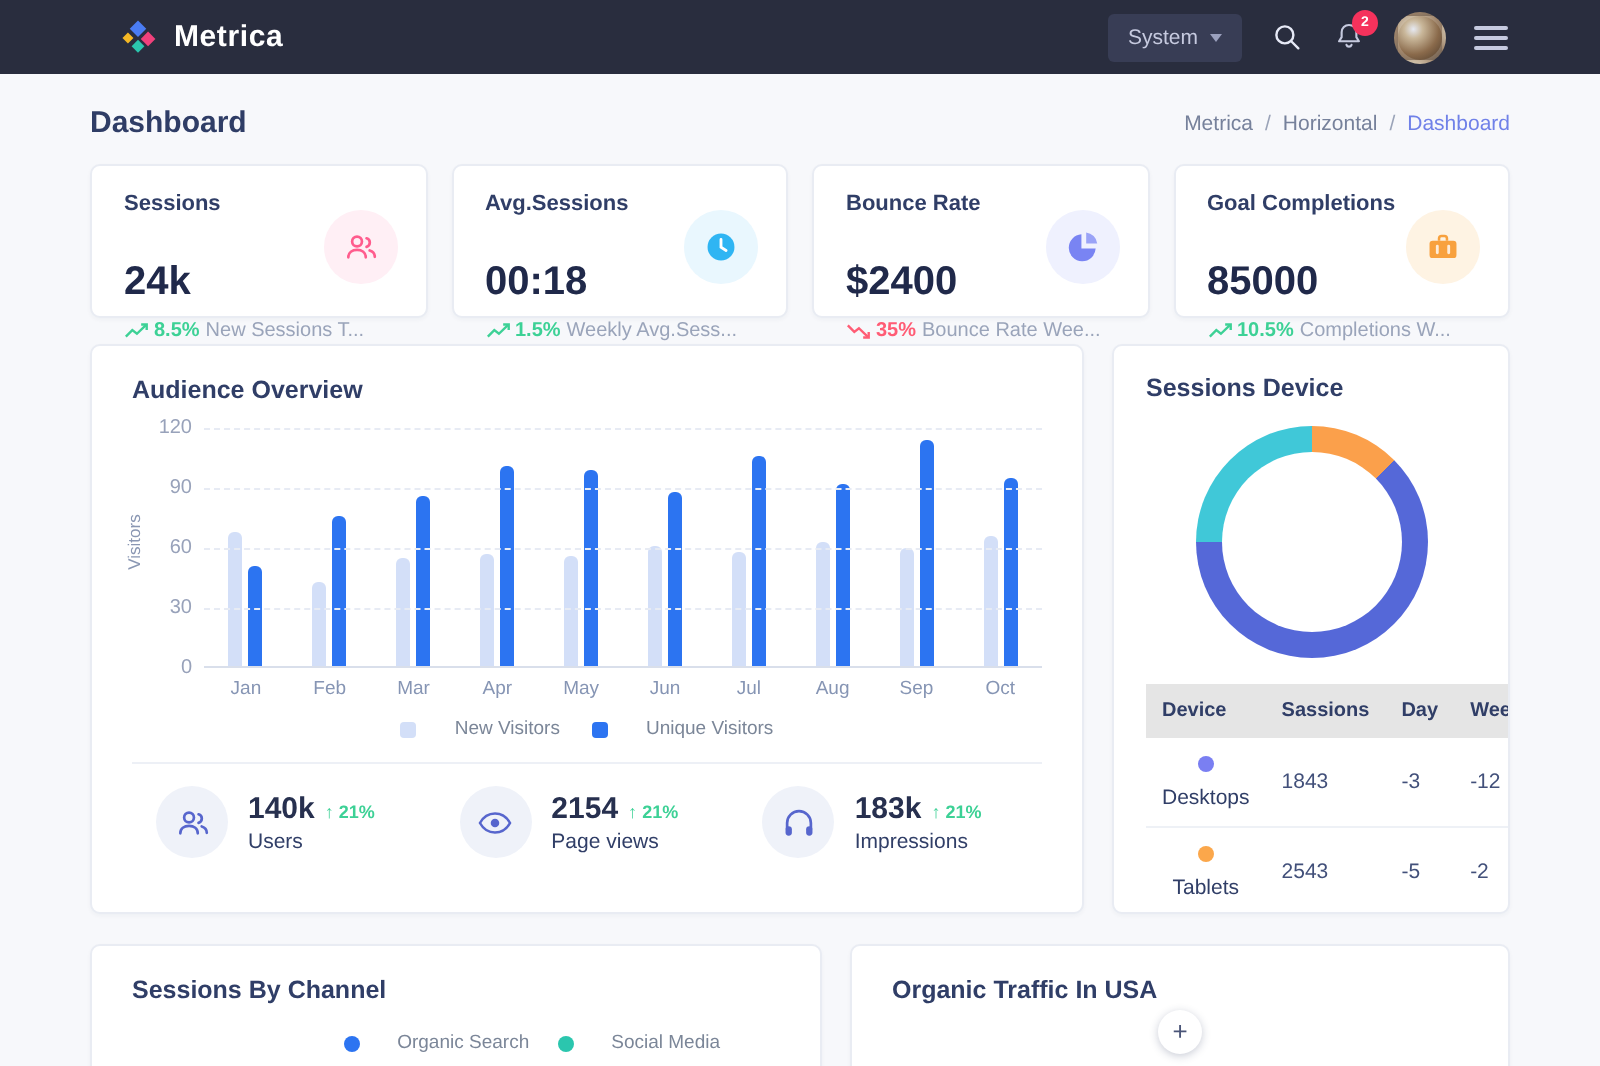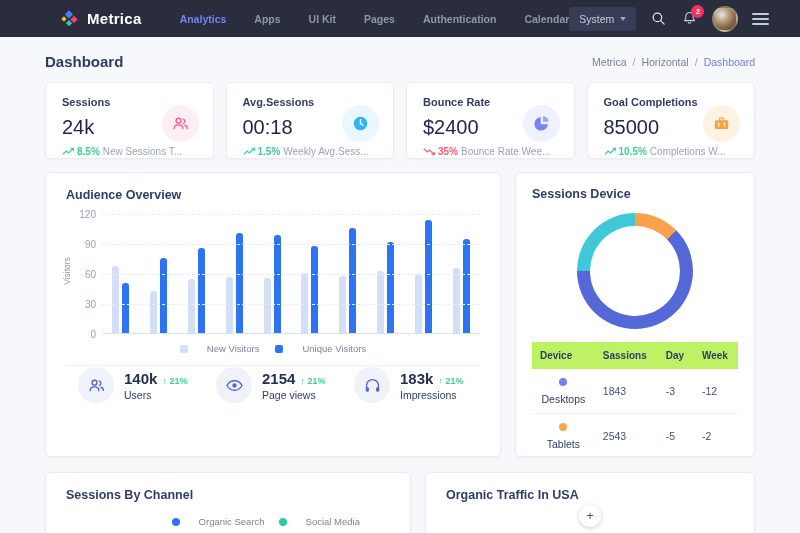--- a/index.html
+++ b/index.html
@@ -34,64 +34,64 @@
   .crumbs .crumb { cursor:pointer; }
   .crumbs .crumb.active { color:#7081e8; }
 
   
   .card { background:#fff; border:1px solid #e9ecf3; border-radius:5px; box-shadow:0 1px 2px rgba(33,46,86,.04); }
   .card-title { font-size:12.5px; font-weight:bold; color:#303e67; }
 
   .stats-row { display:flex; gap:12px; margin:0 45px; }
   .stat-card { flex:1; position:relative; padding:13px 16px 12px; height:77px; }
   .stat-label { font-size:11px; font-weight:bold; color:#303e67; }
-  .stat-value { font-size:20px; font-weight:normal; color:#20294a; margin-top:8px; }
+  .stat-value { font-size:20px; font-weight:bold; color:#20294a; margin-top:22px; }
   .stat-ico { position:absolute; right:14px; top:22px; width:37px; height:37px; border-radius:50%;
               display:flex; align-items:center; justify-content:center; }
   .stat-desc { margin-top:7px; font-size:10px; color:#9aa4ba; white-space:nowrap; overflow:hidden;
                text-overflow:ellipsis; display:flex; align-items:center; gap:3px; }
   .pct-up { color:#3dd196; font-weight:bold; }
   .pct-down { color:#ff5c75; font-weight:bold; }
 
   
   .main-row { display:flex; gap:14px; margin:13px 45px 0; }
-  .audience-card { width:456px; height:285px; padding:15px 20px; }
+  .audience-card { width:497px; height:285px; padding:15px 20px; }
   .device-card { flex:1; height:285px; padding:14px 16px; overflow:hidden; }
 
   
   .chart-wrap { display:flex; margin-top:12px; }
   .y-axis-label { width:12px; position:relative; }
   .y-axis-label span { position:absolute; left:-13px; top:52px; transform:rotate(-90deg); font-size:8.5px; color:#8a97b3; }
   .y-ticks { width:24px; position:relative; height:120px; }
   .y-ticks div { position:absolute; right:6px; transform:translateY(-50%); font-size:10px; color:#98a2ba; }
   .plot { flex:1; position:relative; height:120px; border-bottom:1px solid #d9dfeb; }
   .gridline { position:absolute; left:0; right:0; border-top:1px dashed #e7ebf4; }
   .bar-groups { position:absolute; inset:0; display:flex; }
   .bar-group { flex:1; display:flex; align-items:flex-end; justify-content:center; gap:3px; }
   .bar { width:7px; border-radius:3px 3px 0 0; }
   .x-labels { display:flex; margin-top:5px; }
   .x-labels div { flex:1; text-align:center; font-size:9.5px; color:#8695b4; }
   .chart-legend { display:flex; justify-content:center; gap:16px; margin-top:9px; }
   .chart-legend .item, .mini-legend .item { display:flex; align-items:center; gap:19px; font-size:9.5px; color:#7b8698; }
   .sq { width:8px; height:8px; border-radius:2px; }
   .dot { width:8px; height:8px; border-radius:50%; }
 
-  .audience-stats { display:flex; margin-top:11px; border-top:1px solid #edf0f6; padding-top:1px; }
+  .audience-stats { display:flex; margin-top:11px; border-top:1px solid #edf0f6; padding-top:11px; }
   .a-stat { flex:1; display:flex; align-items:center; gap:10px; padding-left:12px; }
   .a-ico { width:36px; height:36px; border-radius:50%; background:#eff2f9; display:flex; align-items:center; justify-content:center; flex-shrink:0; }
   .a-val-row { display:flex; align-items:baseline; gap:5px; }
   .a-val { font-size:15px; font-weight:bold; color:#27304f; }
   .a-pct { font-size:9px; color:#3dd196; font-weight:bold; }
   .a-label { font-size:10.5px; color:#303e67; margin-top:2px; }
 
   
   .donut { width:116px; height:116px; border-radius:50%; margin:12px auto 0; position:relative; }
   .donut::after { content:""; position:absolute; inset:13px; background:#fff; border-radius:50%; }
   .device-table { width:100%; border-collapse:collapse; margin-top:13px; font-size:10.5px; }
-  .device-table th { background:#bef264; color:#303e67; font-size:10px; text-align:left; padding:8px 8px; font-weight:bold; }
+  .device-table th { background:#e5e5e5; color:#303e67; font-size:10px; text-align:left; padding:8px 8px; font-weight:bold; }
   .device-table td { padding:8.5px 8px; border-bottom:1px solid #eef1f6; color:#42507a; }
   .device-table tr:last-child td { border-bottom:none; }
   .dev-cell { display:flex; align-items:center; gap:7px; color:#303e67;flex-direction:column; }
 
   
   .bottom-row { display:flex; gap:14px; margin:15px 45px 0; }
   .channel-card { width:366px; height:100px; padding:15px 20px; position:relative; overflow:hidden; }
   .traffic-card { flex:1; height:100px; padding:15px 20px; position:relative; overflow:hidden; }
   .mini-legend { display:flex; justify-content:flex-end; gap:14px; margin-top:14px; padding-right:30px; }
   .map-zoom-btn { position:absolute; left:50%; top:32px; transform:translateX(-50%); width:22px; height:22px;
@@ -105,28 +105,20 @@
 <header class="topbar">
   <div class="brand">
     <svg width="22" height="22" viewBox="0 0 24 24">
       <polygon points="12,2.5 16.5,7 12,11.5 7.5,7" fill="#4a7cf3"></polygon>
       <polygon points="17.5,8.5 21.5,12.5 17.5,16.5 13.5,12.5" fill="#f0417c"></polygon>
       <polygon points="12,13 15.5,16.5 12,20 8.5,16.5" fill="#2bc6ae"></polygon>
       <polygon points="6.5,9 9.5,12 6.5,15 3.5,12" fill="#f5b825"></polygon>
     </svg>
     <span class="brand-text">Metrica</span>
   </div>
-  <ul class="nav" id="nav-items">
-      <li class="active">Analytics</li>
-      <li class="">Apps</li>
-      <li class="">UI Kit</li>
-      <li class="">Pages</li>
-      <li class="">Authentication</li>
-      <li class="">Calendar</li>
-    </ul>
   <div class="top-right">
     <button class="system-btn">
       <span>System</span>
       <i class="caret"></i>
     </button>
     <button class="icon-btn">
       <svg width="17" height="17" viewBox="0 0 24 24">
         <circle cx="10.5" cy="10.5" r="6" fill="none" stroke="#e6e9f6" stroke-width="1.7"></circle>
         <line x1="15" y1="15" x2="20" y2="20" stroke="#e6e9f6" stroke-width="1.7" stroke-linecap="round"></line>
       </svg>
@@ -298,20 +290,32 @@
               </div>
               <div class="bar-group">
                 <div class="bar" style="height: 65px; background: rgb(211, 223, 248);"></div>
                 <div class="bar" style="height: 94px; background: rgb(44, 116, 241);"></div>
               </div>
             </div>
         <div class="gridline" style="top: 90px;"></div>
             <div class="gridline" style="top: 60px;"></div>
             <div class="gridline" style="top: 30px;"></div>
             <div class="gridline" style="top: 0px;"></div>
+          </div>
+        <div class="x-labels" id="x-labels">
+            <div>Jan</div>
+            <div>Feb</div>
+            <div>Mar</div>
+            <div>Apr</div>
+            <div>May</div>
+            <div>Jun</div>
+            <div>Jul</div>
+            <div>Aug</div>
+            <div>Sep</div>
+            <div>Oct</div>
           </div>
       </div>
     </div>
 
     <div class="chart-legend" id="chart-legend">
         <div class="item">
           <span class="sq" style="background:#d3dff8"></span>
           <span>New Visitors</span>
         </div>
         <div class="item">

